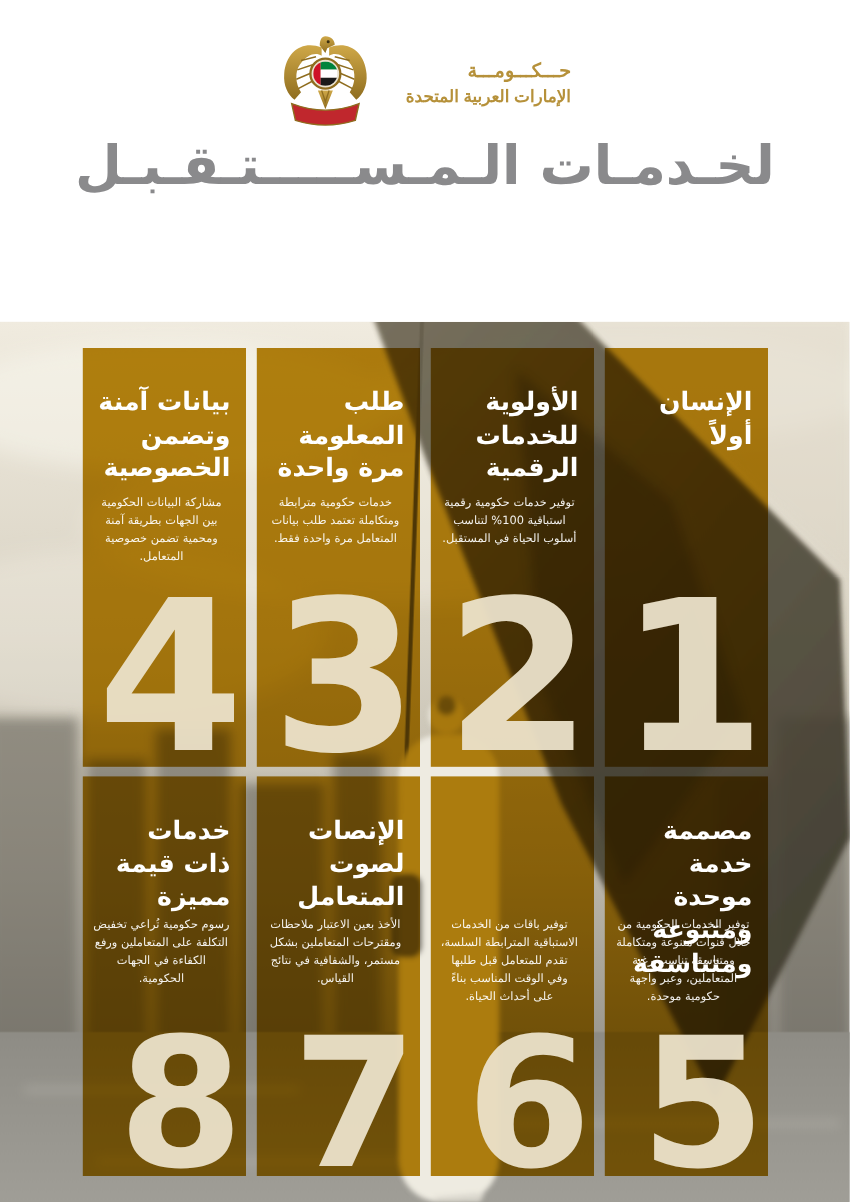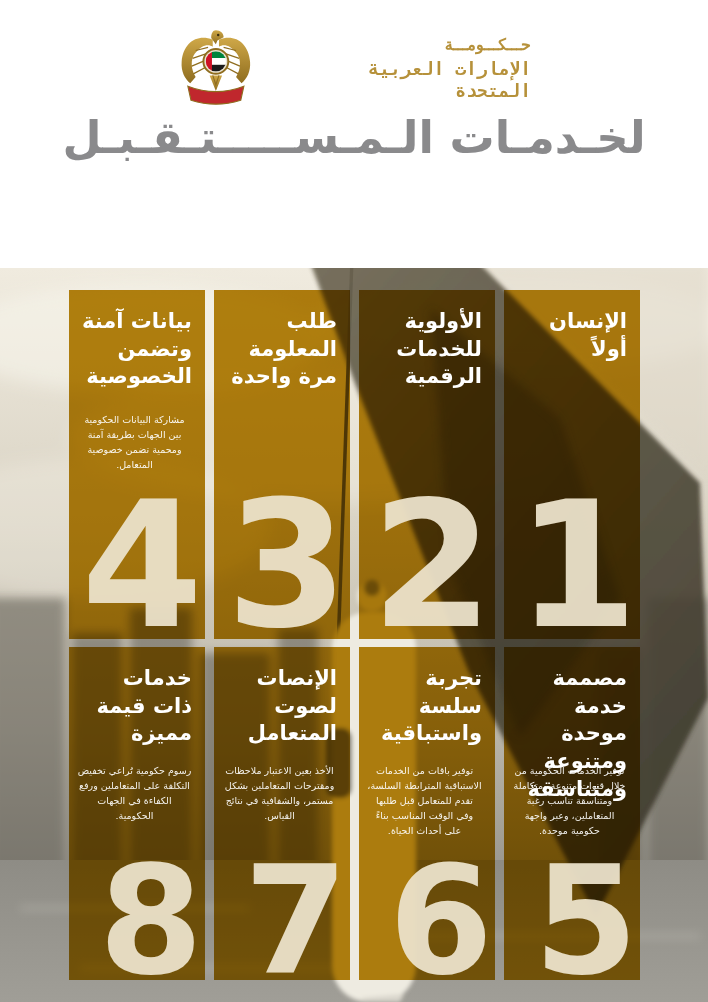--- a/index.html
+++ b/index.html
@@ -17,22 +17,22 @@
     display: flex; direction: ltr; align-items: center; gap: 28px;
     height: 84px;
   }
   .logo-emblem { width: 78px; height: 84px; display: block; }
   .logo-text { direction: rtl; text-align: right; color: #b6913a; }
   .logo-line1 {
     font-size: 16px; font-weight: 700; letter-spacing: 1px;
     font-family: "DejaVu Serif", serif; margin-bottom: 4px;
   }
   .logo-line2 {
-    font-size: 18px; font-weight: 700;
-    font-family: Liberation Mono, monospace;
+    font-size: 14px; font-weight: 700;
+    font-family: Liberation Sans, sans-serif;
   }
 
   .poster-title {
     position: absolute; top: 112px; left: 0; right: 0;
     text-align: center; color: #8a8a8c;
     font-size: 45px; font-weight: 800; line-height: 1.16;
   }
   .poster-title span { display: block; }
 
   
@@ -47,21 +47,21 @@
     grid-template-rows: 349px 333px;
     column-gap: 9px; row-gap: 8px;
   }
   .card { position: relative; }
   .card::before {
     content: ""; position: absolute; inset: 0; z-index: 0;
     background: #b8860f; mix-blend-mode: multiply;
   }
   .card-title {
     position: relative; z-index: 1;
-    padding: 18px 13px 0 8px;
+    padding: 32px 13px 0 8px;
     color: #ffffff; font-size: 21px; font-weight: 700; line-height: 1.32;
     text-align: right;
   }
   .card-body {
     position: absolute; z-index: 1; top: 106px; right: 13px; left: 8px;
     color: rgba(255,255,255,0.93);
     font-size: 9.5px; line-height: 1.58; text-align: center; margin-top: 16px;
   }
   .row2 .card-body { top: 100px; }
   .card-number {
@@ -195,42 +195,43 @@
 
   <div class="grid">
 
     <article class="card row1">
       <h2 class="card-title">الإنسان أولاً</h2>
       <div class="card-number">1</div>
     </article>
 
     <article class="card row1">
       <h2 class="card-title">الأولوية للخدمات الرقمية</h2>
+      <p class="card-body">توفير خدمات حكومية رقمية استباقية 100% لتناسب أسلوب الحياة في المستقبل.</p>
       <div class="card-number">2</div>
     </article>
 
     <article class="card row1">
       <h2 class="card-title">طلب المعلومة مرة واحدة</h2>
+      <p class="card-body">خدمات حكومية مترابطة ومتكاملة تعتمد طلب بيانات المتعامل مرة واحدة فقط.</p>
       <div class="card-number">3</div>
     </article>
 
     <article class="card row1">
       <h2 class="card-title">بيانات آمنة وتضمن الخصوصية</h2>
       <p class="card-body">مشاركة البيانات الحكومية بين الجهات بطريقة آمنة ومحمية تضمن خصوصية المتعامل.</p>
       <div class="card-number">4</div>
     </article>
 
     <article class="card row2">
       <h2 class="card-title">مصممة خدمة موحدة ومتنوعة ومتناسقة</h2>
       <p class="card-body">توفير الخدمات الحكومية من خلال قنوات متنوعة ومتكاملة ومتناسقة تناسب رغبة المتعاملين، وعبر واجهة حكومية موحدة.</p>
       <div class="card-number">5</div>
     </article>
 
     <article class="card row2">
-      <h2 class="card-title">تجربة سلسة واستباقية</h2>
       <p class="card-body">توفير باقات من الخدمات الاستباقية المترابطة السلسة، تقدم للمتعامل قبل طلبها وفي الوقت المناسب بناءً على أحداث الحياة.</p>
       <div class="card-number">6</div>
     </article>
 
     <article class="card row2">
       <h2 class="card-title">الإنصات لصوت المتعامل</h2>
       <p class="card-body">الأخذ بعين الاعتبار ملاحظات ومقترحات المتعاملين بشكل مستمر، والشفافية في نتائج القياس.</p>
       <div class="card-number">7</div>
     </article>
 

